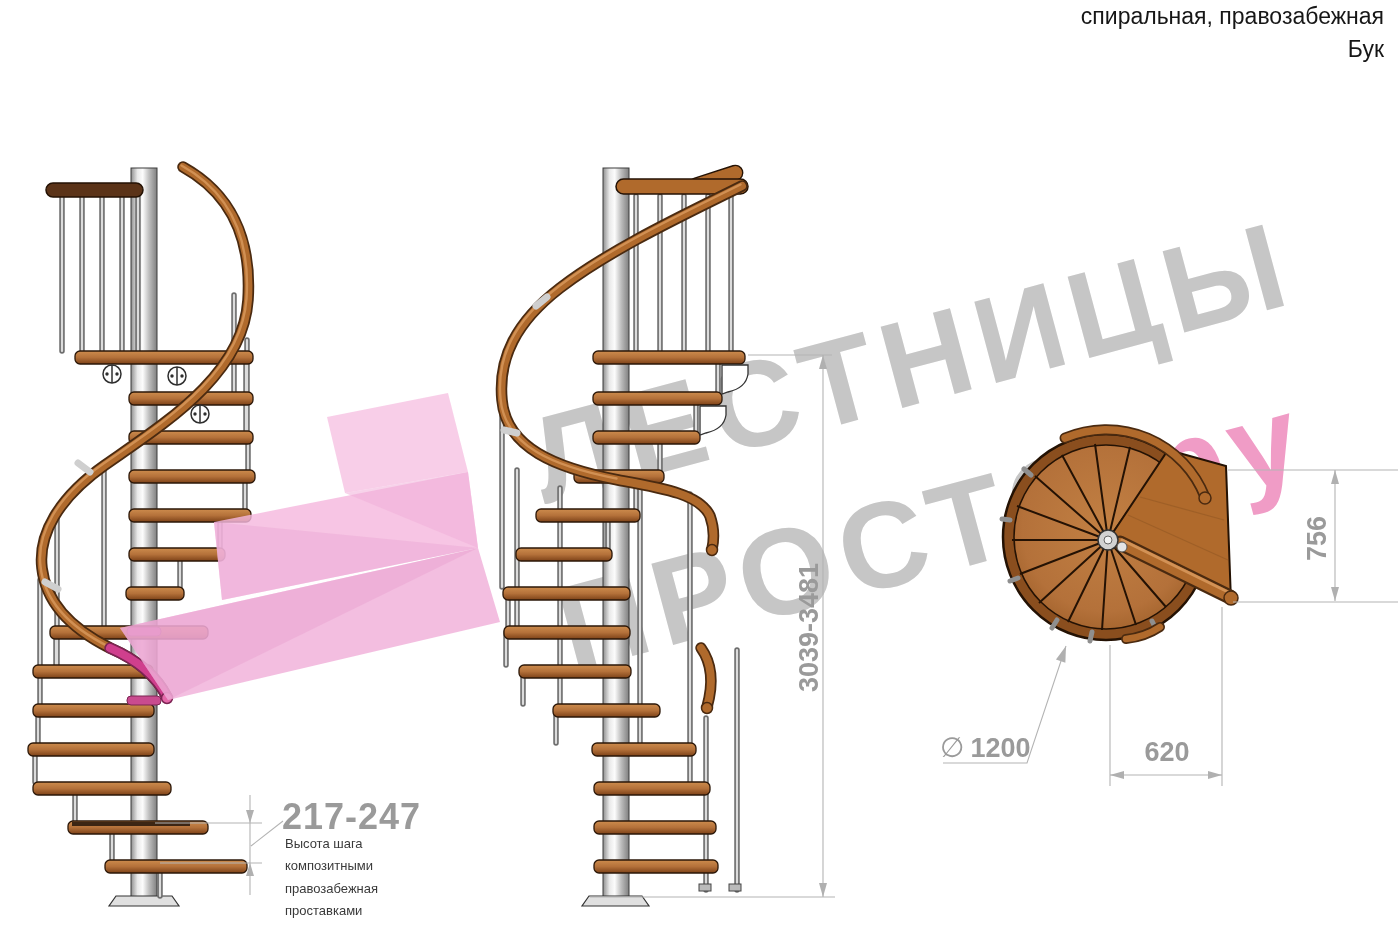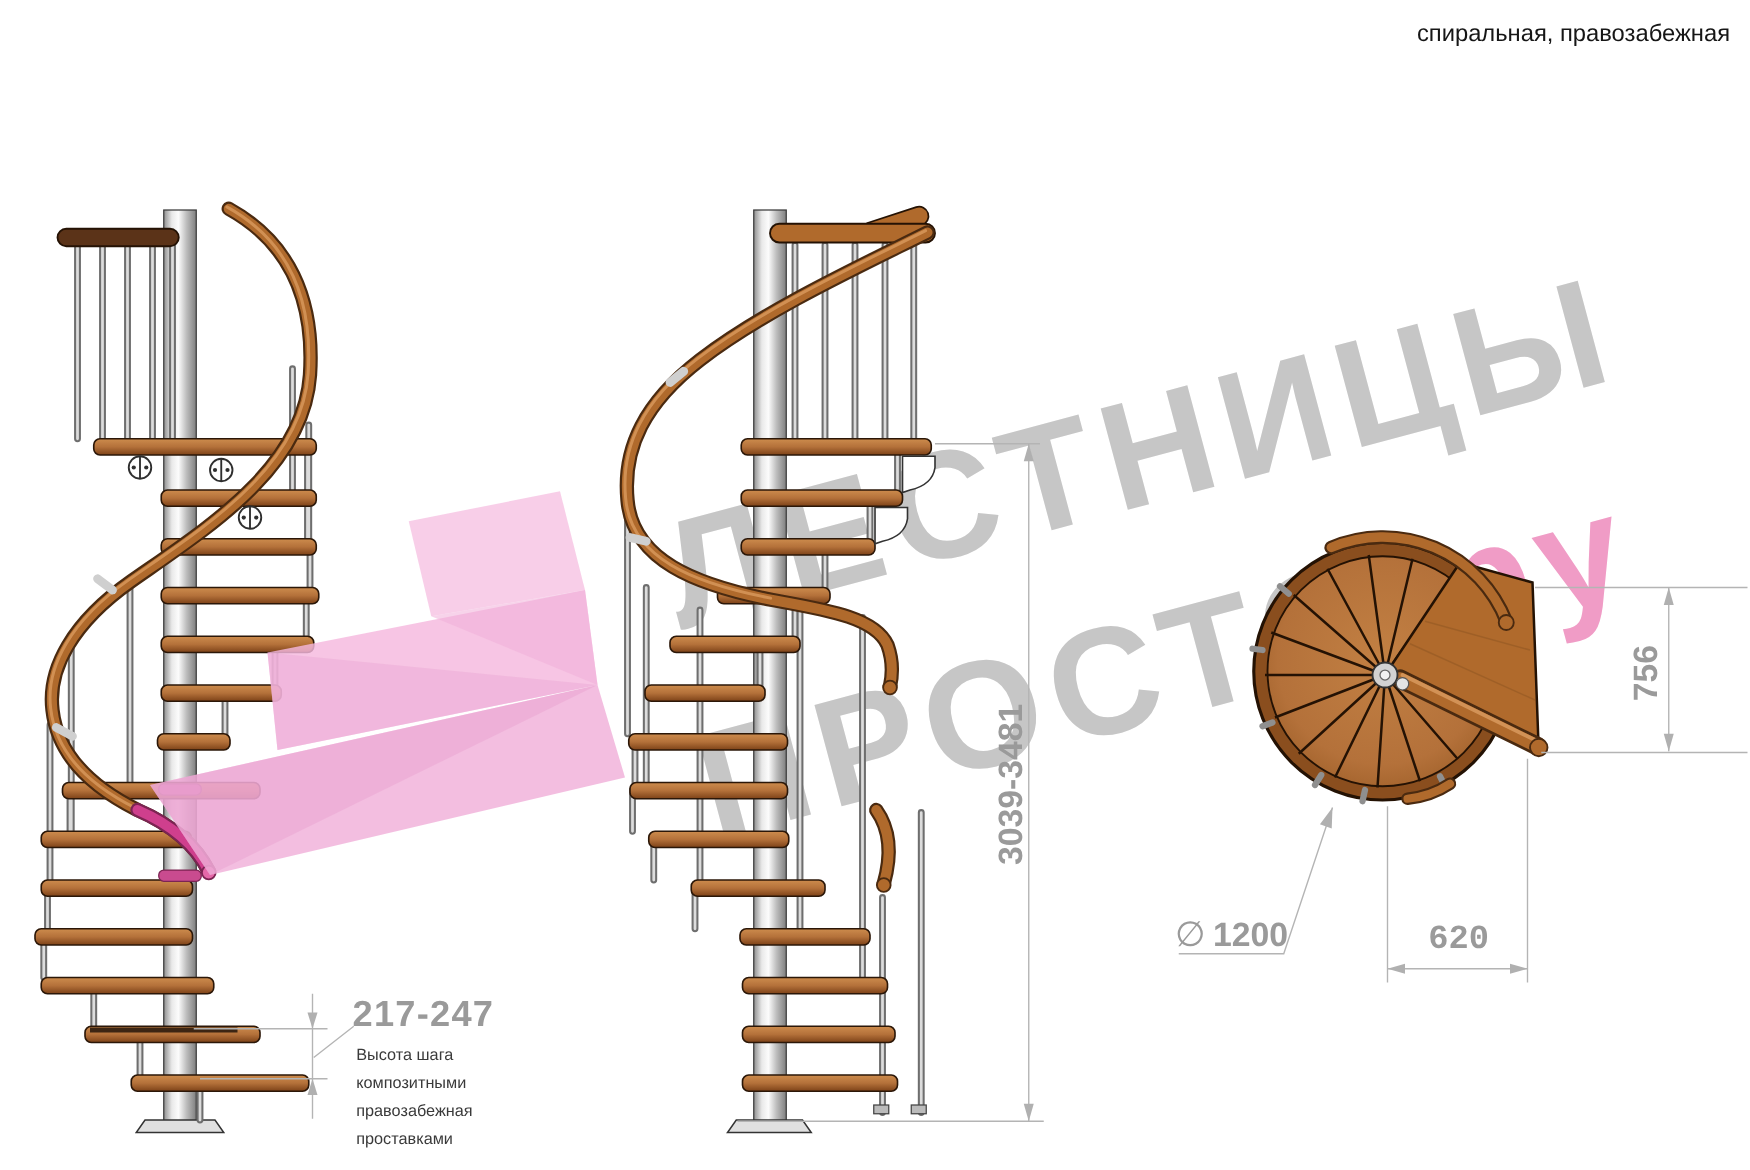--- a/index.html
+++ b/index.html
@@ -1,37 +1,37 @@
 <!DOCTYPE html>
 <html><head>
 <meta charset="utf-8">
 <style>
   html,body{margin:0;padding:0;background:#fff;}
   .stage{position:relative;width:1400px;height:936px;background:#ffffff;overflow:hidden;
          font-family:"Liberation Sans",sans-serif;}
   .stage svg{position:absolute;left:0;top:0;}
   
-  .title-block{position:absolute;top:14px;right:16px;text-align:right;color:#161616;
-               font-size:19px;line-height:1.45;z-index:6;}
+  .title-block{position:absolute;top:0;right:16px;text-align:right;color:#161616;
+               font-size:23px;line-height:1.45;z-index:6;}
   
   .wm{position:absolute;z-index:1;font-weight:bold;color:#c6c6c6;white-space:nowrap;
       letter-spacing:9px;transform:rotate(-15deg);}
   .wm1{left:520px;top:292px;font-size:122px;}
   .wm2{left:548px;top:462px;font-size:122px;}
   .wm .pink{color:#f09cc6;}
   
   .dim{position:absolute;color:#9a9a9a;font-weight:bold;z-index:6;white-space:nowrap;}
-  .dim-step{left:282px;top:796px;font-size:29px;letter-spacing:1px;}
+  .dim-step{left:282px;top:796px;font-size:36px;letter-spacing:1px;}
   .dim-note{position:absolute;left:285px;top:833px;color:#3a3a3a;font-weight:normal;
             font-size:13px;line-height:1.72;z-index:6;}
   .dim-h{left:726px;top:612px;width:166px;text-align:center;font-size:27px;
          transform:rotate(-90deg);transform-origin:50% 50%;}
   .dim-756{left:1277px;top:523px;width:80px;text-align:center;font-size:27px;
          transform:rotate(-90deg);transform-origin:50% 50%;}
-  .dim-620{left:1136px;top:737px;width:62px;text-align:center;font-size:27px;font-family:Liberation Mono, monospace;}
+  .dim-620{left:1136px;top:737px;width:62px;text-align:center;font-size:27px;}
   .dim-dia{left:940px;top:731px;font-size:27px;}
   .dim-dia .sym{font-family:"DejaVu Sans",sans-serif;font-weight:400;font-size:28px;
                 padding-right:6px;}
   .mainsvg{z-index:2;}
 </style>
 </head>
 <body>
 
 <div class="stage">
 
@@ -250,20 +250,21 @@
       <path d="M1335,470 l-4,14 h8 z"></path>
         <path d="M1335,601 l-4,-14 h8 z"></path>
       <path d="M1110,775 l14,-4 v8 z"></path>
         <path d="M1222,775 l-14,-4 v8 z"></path>
       <path d="M0,0 L-5,16 L5,16 Z" transform="translate(1066,646) rotate(19.5)"></path>
     </g>
   </svg>
 
   <div class="title-block">
     <div>спиральная, правозабежная</div>
+    <div>Бук</div>
   </div>
 
   <div class="dim dim-step">217-247</div>
   <div class="dim-note">
     <div>Высота шага</div>
     <div>композитными</div>
     <div>правозабежная</div>
     <div>проставками</div>
   </div>
   <div class="dim dim-h">3039-3481</div>

